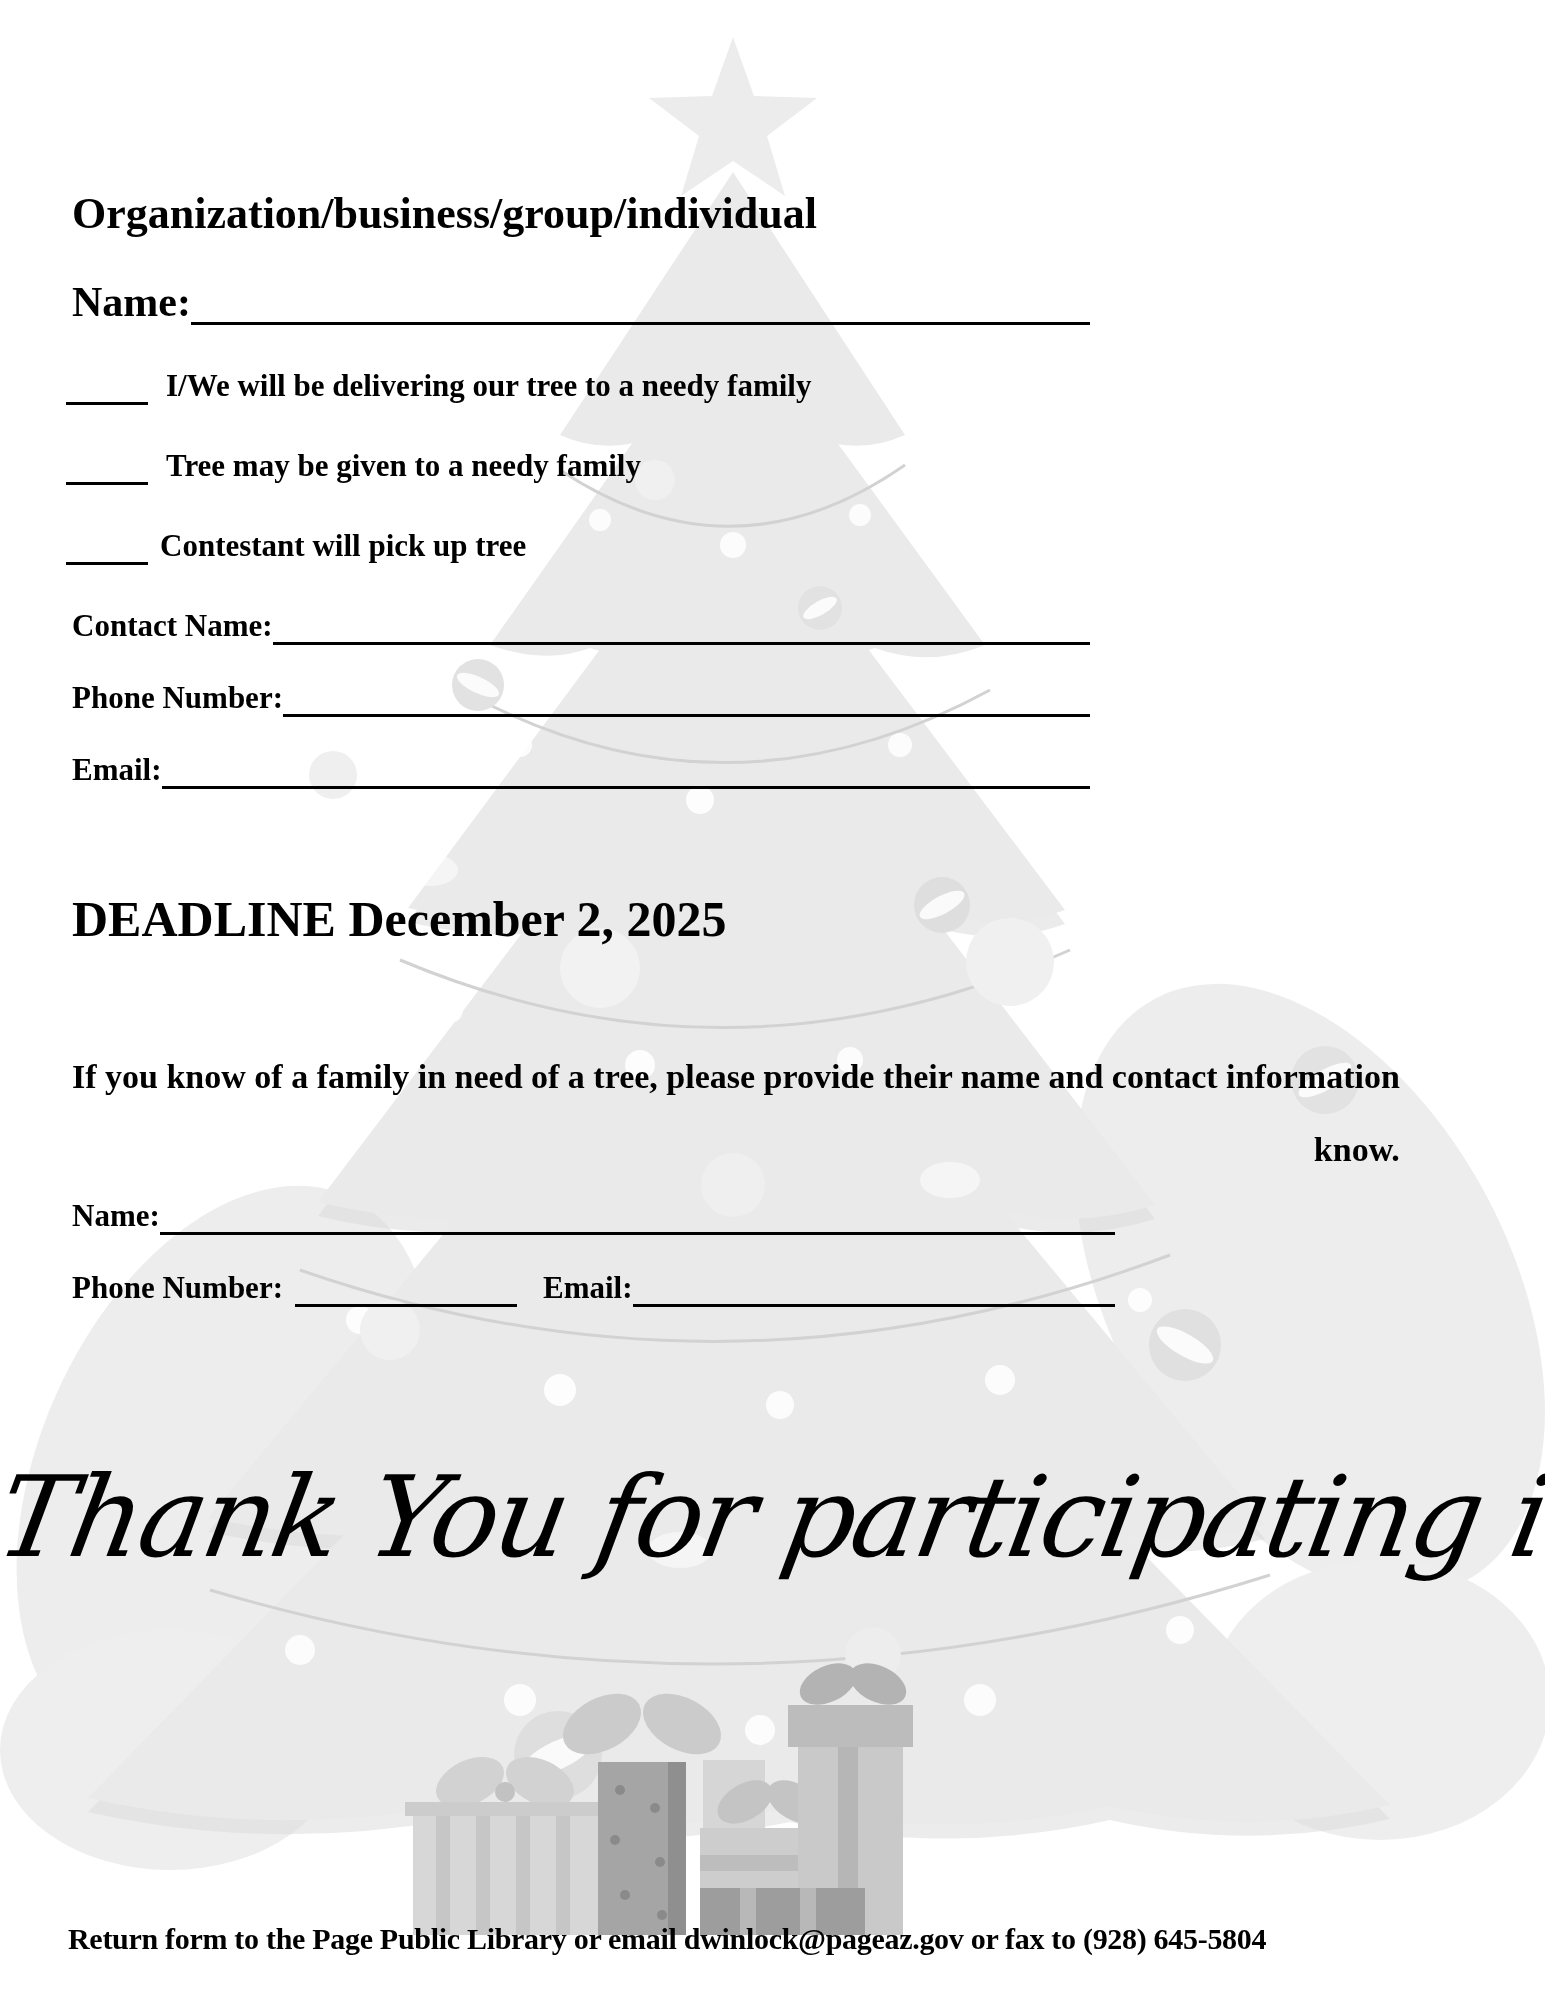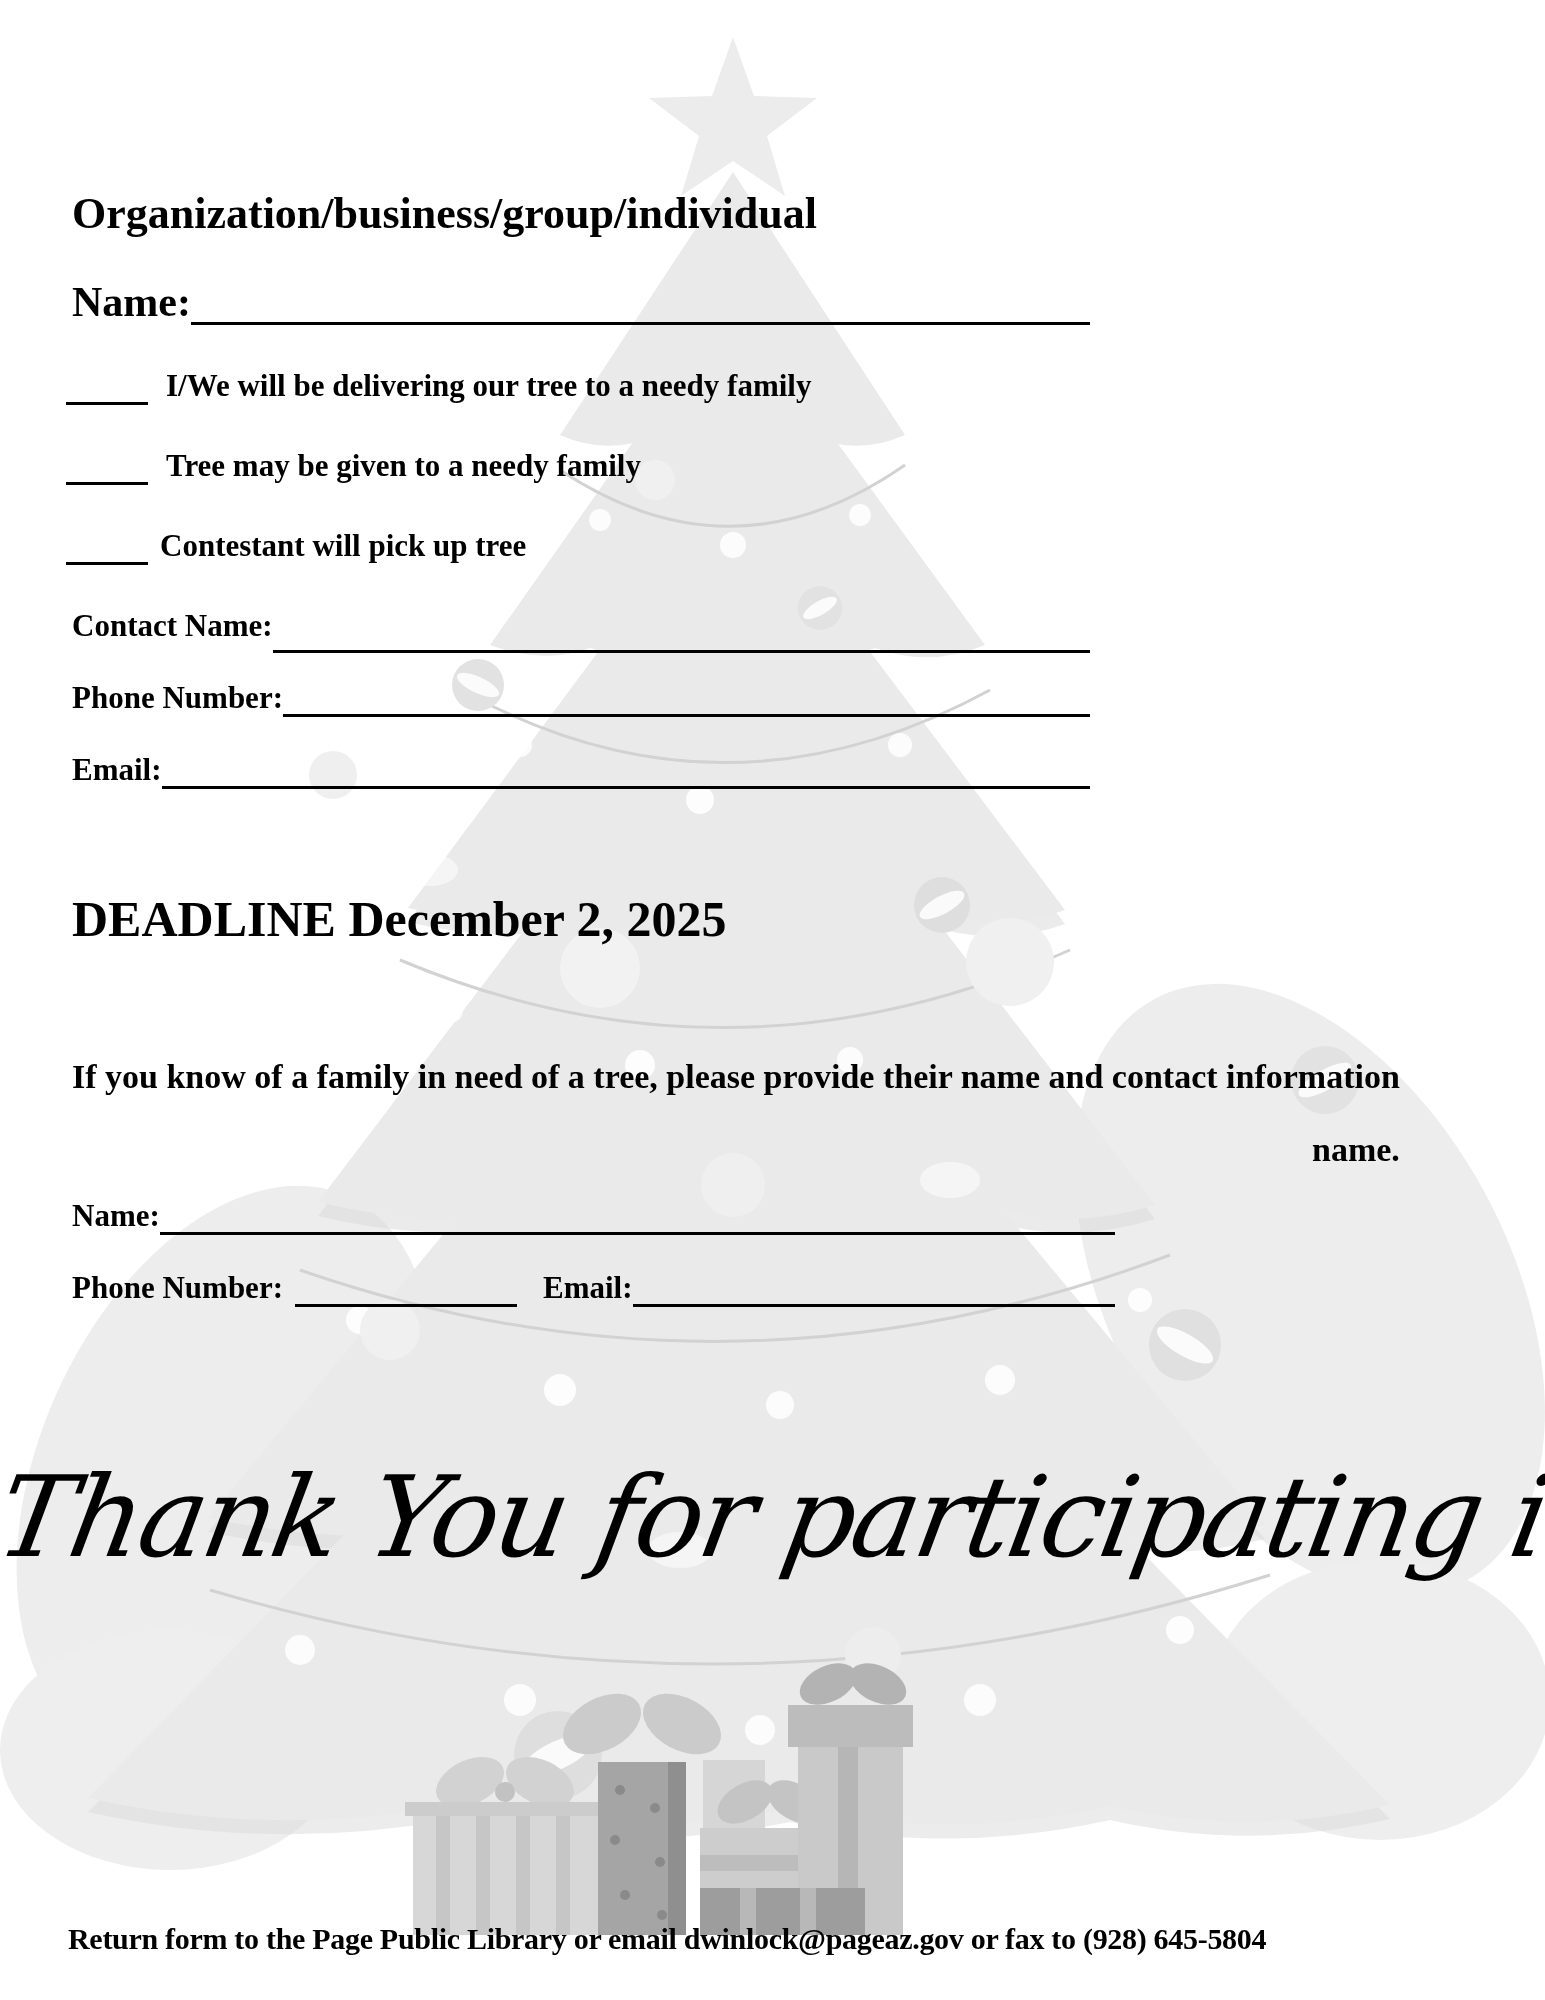--- a/index.html
+++ b/index.html
@@ -178,38 +178,38 @@
   </div>
   <div class="abs row body38" style="left:66px;top:448px;width:1000px;">
     <span class="blank"></span>
     <span class="label">Tree may be given to a needy family</span>
   </div>
   <div class="abs row body38" style="left:66px;top:528px;width:1000px;">
     <span class="blank" style="margin-right:12px;"></span>
     <span class="label">Contestant will pick up tree</span>
   </div>
 
-  <div class="abs row body38" style="left:72px;top:608px;width:1018px;align-items:flex-end;">
+  <div class="abs row body38" style="left:72px;top:608px;width:1018px;">
     <span class="label">Contact Name:</span>
     <span class="fill-line"></span>
   </div>
   <div class="abs row body38" style="left:72px;top:680px;width:1018px;">
     <span class="label">Phone Number:</span>
     <span class="fill-line"></span>
   </div>
   <div class="abs row body38" style="left:72px;top:752px;width:1018px;">
     <span class="label">Email:</span>
     <span class="fill-line"></span>
   </div>
 
   <div class="abs deadline" style="left:72px;top:890px;">DEADLINE December 2, 2025</div>
 
   <div class="abs intro" style="left:72px;top:1040px;">
     <div>If you know of a family in need of a tree, please provide their name and contact information</div>
-    <div>name.</div>
+    <div>know.</div>
   </div>
 
   <div class="abs row body38" style="left:72px;top:1198px;width:1043px;">
     <span class="label">Name:</span>
     <span class="fill-line"></span>
   </div>
   <div class="abs row body38" style="left:72px;top:1270px;width:1043px;">
     <span class="label">Phone Number:</span>
     <span class="line-fixed" style="width:222px;margin-left:12px;"></span>
     <span class="label" style="margin-left:26px;">Email:</span>

